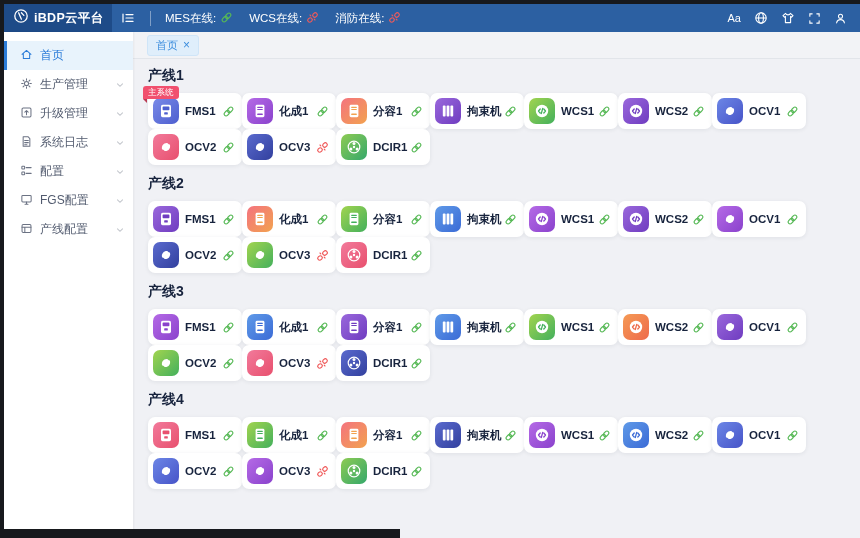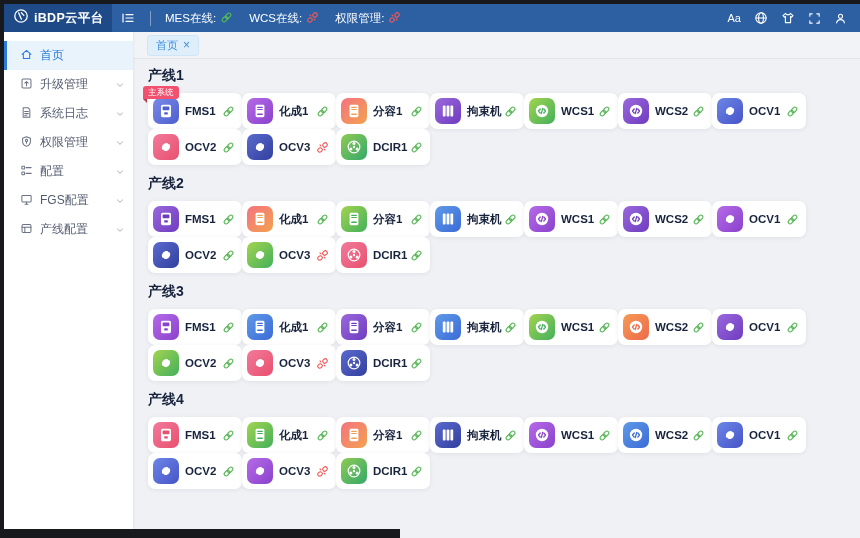--- a/index.html
+++ b/index.html
@@ -93,21 +93,21 @@
           <span>WCS在线:</span>
           <span><svg width="13" height="13" viewBox="0 0 14 14">
               <g transform="rotate(-45 7 7)" fill="none" stroke="#f05a5a" stroke-width="1.25" stroke-linecap="round">
                 <rect x="0.6" y="4.9" width="5.2" height="4.2" rx="2.1"></rect>
                 <rect x="8.2" y="4.9" width="5.2" height="4.2" rx="2.1"></rect>
                 <path d="M7 3.2 V4.4 M7 9.6 V10.8"></path>
               </g>
             </svg></span>
         </span>
         <span class="st">
-          <span>权限管理:</span>
+          <span>消防在线:</span>
           <span><svg width="13" height="13" viewBox="0 0 14 14">
               <g transform="rotate(-45 7 7)" fill="none" stroke="#f05a5a" stroke-width="1.25" stroke-linecap="round">
                 <rect x="0.6" y="4.9" width="5.2" height="4.2" rx="2.1"></rect>
                 <rect x="8.2" y="4.9" width="5.2" height="4.2" rx="2.1"></rect>
                 <path d="M7 3.2 V4.4 M7 9.6 V10.8"></path>
               </g>
             </svg></span>
         </span>
       </div>
     <div class="htools" id="htools">
@@ -142,49 +142,48 @@
     <aside class="sb" id="sidebar">
         <div class="mi active">
     <span><svg width="13" height="13" viewBox="0 0 14 14" fill="none" stroke-width="1.1" stroke-linecap="round" stroke-linejoin="round">
               <path d="M2.2 6.8 L7 2.6 11.8 6.8 M3.6 6 V11.4 H10.4 V6"></path>
             </svg></span>
     <span class="milabel">首页</span>
 
   </div>
         <div class="mi">
     <span><svg width="13" height="13" viewBox="0 0 14 14" fill="none" stroke-width="1.1" stroke-linecap="round" stroke-linejoin="round">
+              <circle cx="7" cy="7" r="2.2"></circle>
+              <path d="M7 1.8 V3.4 M7 10.6 V12.2 M1.8 7 H3.4 M10.6 7 H12.2 M3.3 3.3 L4.4 4.4 M9.6 9.6 L10.7 10.7 M10.7 3.3 L9.6 4.4 M4.4 9.6 L3.3 10.7"></path>
+            </svg></span>
+    <span class="milabel">生产管理</span>
+    <span class="chev">
+            <svg width="10" height="10" viewBox="0 0 10 10">
+              <path d="M2.5 3.8 L5 6.3 7.5 3.8" stroke="#c5c8ce" stroke-width="1.1" fill="none" stroke-linecap="round"></path>
+            </svg>
+          </span>
+  </div>
+        <div class="mi">
+    <span><svg width="13" height="13" viewBox="0 0 14 14" fill="none" stroke-width="1.1" stroke-linecap="round" stroke-linejoin="round">
               <rect x="2.2" y="2.2" width="9.6" height="9.6" rx="1.2"></rect>
               <path d="M7 9.4 V5 M5.2 6.7 L7 4.9 8.8 6.7"></path>
             </svg></span>
     <span class="milabel">升级管理</span>
     <span class="chev">
             <svg width="10" height="10" viewBox="0 0 10 10">
               <path d="M2.5 3.8 L5 6.3 7.5 3.8" stroke="#c5c8ce" stroke-width="1.1" fill="none" stroke-linecap="round"></path>
             </svg>
           </span>
   </div>
         <div class="mi">
     <span><svg width="13" height="13" viewBox="0 0 14 14" fill="none" stroke-width="1.1" stroke-linecap="round" stroke-linejoin="round">
               <path d="M3.4 1.8 H8.6 L10.6 3.8 V12.2 H3.4 Z"></path>
               <path d="M5 6 H9 M5 8.2 H9 M5 10.4 H7.5"></path>
             </svg></span>
     <span class="milabel">系统日志</span>
-    <span class="chev">
-            <svg width="10" height="10" viewBox="0 0 10 10">
-              <path d="M2.5 3.8 L5 6.3 7.5 3.8" stroke="#c5c8ce" stroke-width="1.1" fill="none" stroke-linecap="round"></path>
-            </svg>
-          </span>
-  </div>
-        <div class="mi">
-    <span><svg width="13" height="13" viewBox="0 0 14 14" fill="none" stroke-width="1.1" stroke-linecap="round" stroke-linejoin="round">
-              <path d="M7 1.8 L11.2 3.4 V6.6 C11.2 9.6 9.2 11.4 7 12.2 C4.8 11.4 2.8 9.6 2.8 6.6 V3.4 Z"></path>
-              <circle cx="7" cy="5.9" r="1.2"></circle>
-              <path d="M7 7.2 V9"></path>
-            </svg></span>
-    <span class="milabel">权限管理</span>
     <span class="chev">
             <svg width="10" height="10" viewBox="0 0 10 10">
               <path d="M2.5 3.8 L5 6.3 7.5 3.8" stroke="#c5c8ce" stroke-width="1.1" fill="none" stroke-linecap="round"></path>
             </svg>
           </span>
   </div>
         <div class="mi">
     <span><svg width="13" height="13" viewBox="0 0 14 14" fill="none" stroke-width="1.1" stroke-linecap="round" stroke-linejoin="round">
               <rect x="2" y="2.4" width="3" height="3" rx="0.6"></rect>
               <path d="M6.6 3.9 H12 M6.6 10.1 H12"></path>

